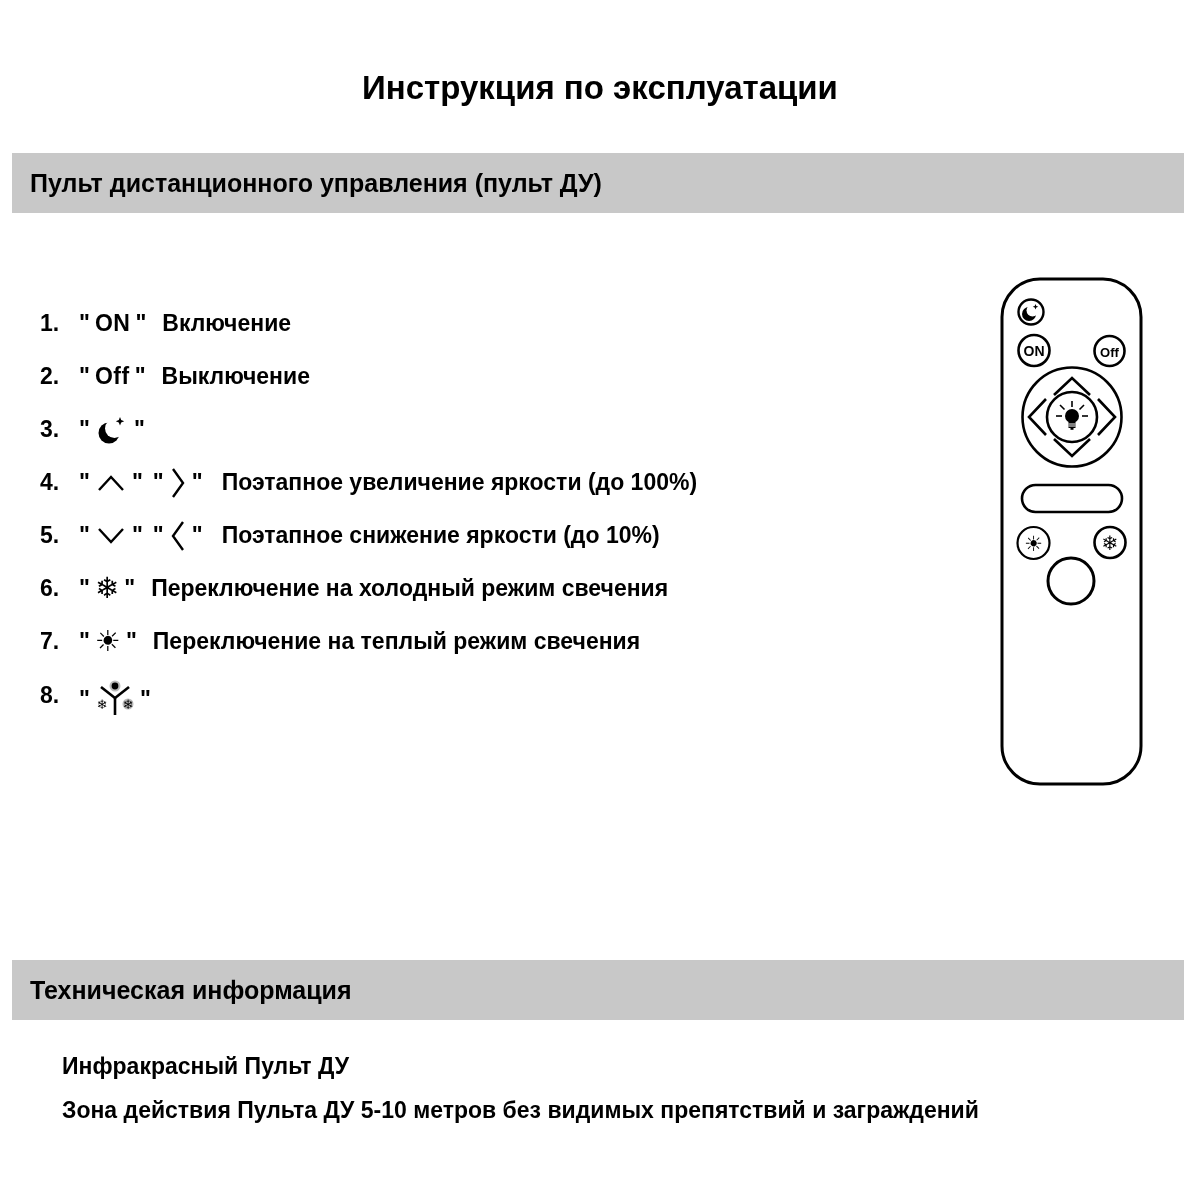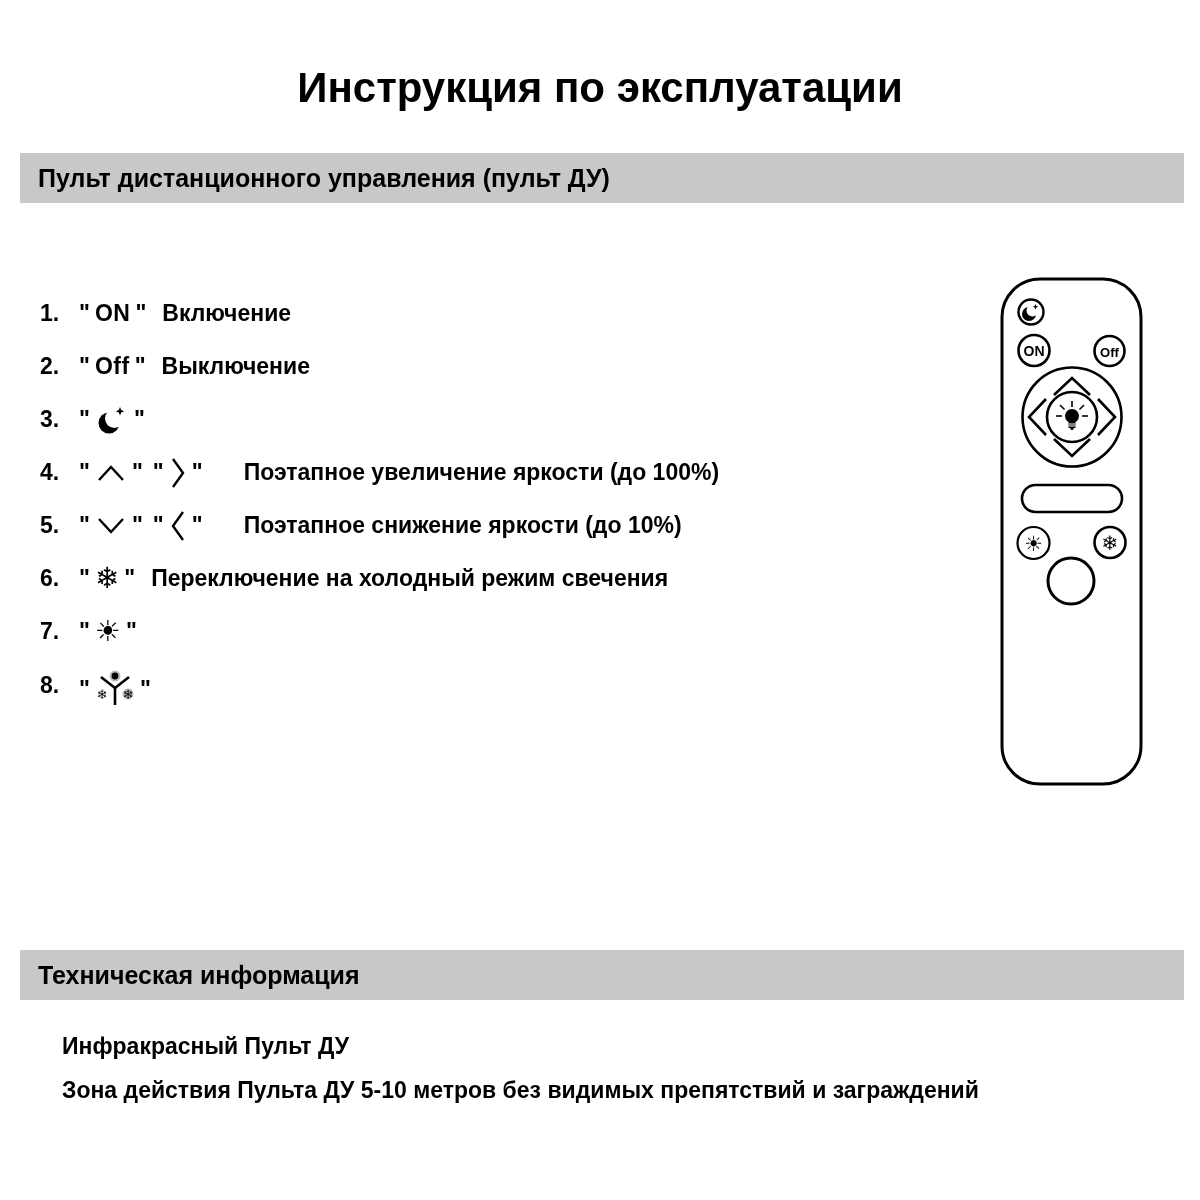--- a/index.html
+++ b/index.html
@@ -3,38 +3,38 @@
 <meta charset="utf-8">
 <style>
   html,body{margin:0;padding:0;}
   body{
     width:1200px;height:1200px;position:relative;overflow:hidden;
     background:#ffffff;color:#000;
     font-family:"Liberation Sans", sans-serif;font-weight:bold;
   }
   .page-title{
     margin:0;padding-top:68px;height:40px;
-    text-align:center;font-size:42px;line-height:40px;font-weight:bold;
+    text-align:center;font-size:33px;line-height:40px;font-weight:bold;
   }
   .section-bar{
-    margin:45px 16px 0 20px;height:50px;background:#c8c8c8;
+    margin:45px 16px 0 12px;height:60px;background:#c8c8c8;
     display:flex;align-items:center;padding-left:18px;box-sizing:border-box;
     font-size:25px;
   }
   .section-bar.tech{margin-top:202px;}
   .list{margin:84px 0 0 40px;}
   .row{display:flex;align-items:center;height:53px;font-size:23px;}
   .row.tall{height:78px;align-items:flex-start;padding-top:12px;box-sizing:content-box;}
   .row.tall .cell{line-height:30px;}
   .num{width:34px;flex:0 0 34px;}
   .q{margin:0 5px;}
   .sym{display:flex;align-items:center;}
   .sym .label{letter-spacing:.5px;}
   .txt{margin-left:11px;}
-  .txt.wide{margin-left:36px;}
+  .txt.wide{margin-left:14px;}
   .txt.multiline{white-space:pre-line;line-height:30px;}
   .glyph{font-family:"DejaVu Sans", sans-serif;font-size:29px;line-height:29px;}
   .icon-svg{display:block;}
   .tech-lines{margin:24px 0 0 62px;font-size:23px;}
   .tech-lines p{margin:0;line-height:44px;}
   .remote-wrap{position:absolute;left:1000px;top:277px;width:143px;height:510px;}
   svg text{font-family:"Liberation Sans", sans-serif;font-weight:bold;}
   svg text.gl{font-family:"DejaVu Sans", sans-serif;}
 </style>
 </head>
@@ -125,20 +125,21 @@
     <span class="txt cell">Переключение на холодный режим свечения</span>
   </div>
 
   <div class="row">
     <span class="num cell">7.</span>
     <span class="sym cell">
       <span class="q">"</span>
       <span class="glyph">☀</span>
       <span class="q">"</span>
     </span>
+    <span class="txt cell">Переключение на теплый режим свечения</span>
   </div>
 
   <div class="row tall">
     <span class="num cell">8.</span>
     <span class="sym cell">
       <span class="q">"</span>
       <svg class="icon-svg" width="40" height="38" viewBox="0 0 40 38">
         <circle cx="20" cy="6" r="5.5" fill="#bbb"></circle>
         <circle cx="33" cy="24" r="5.5" fill="#bbb"></circle>
         <line x1="20" y1="18" x2="20" y2="35" stroke="#000" stroke-width="2.6"></line>

